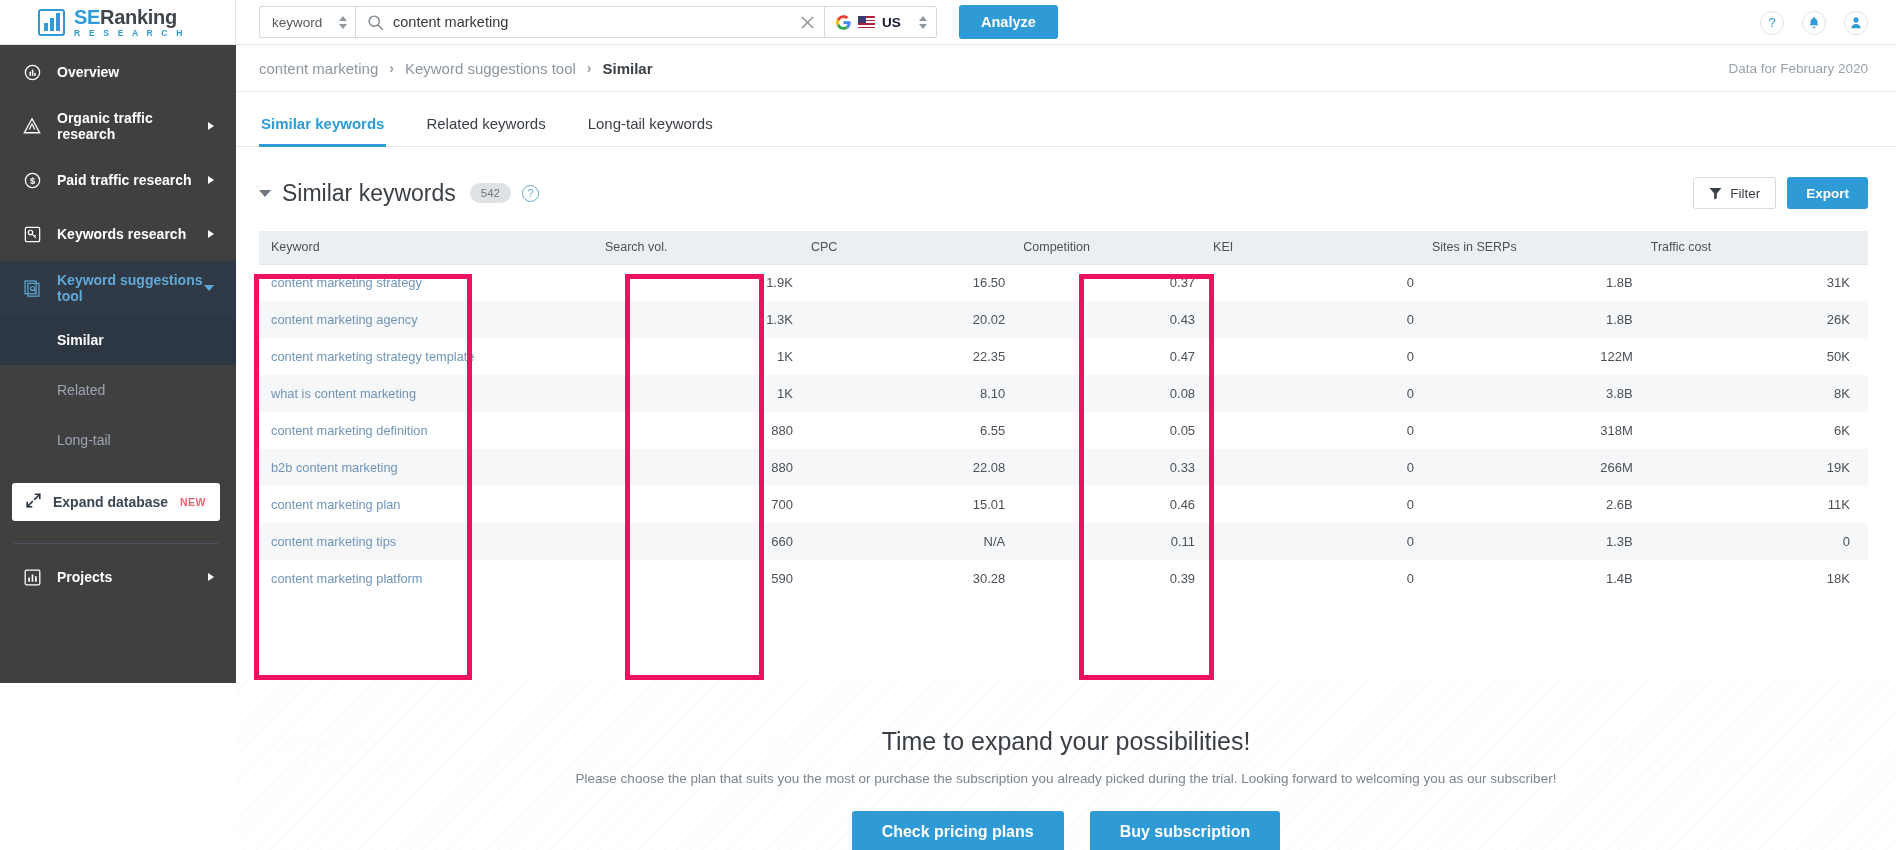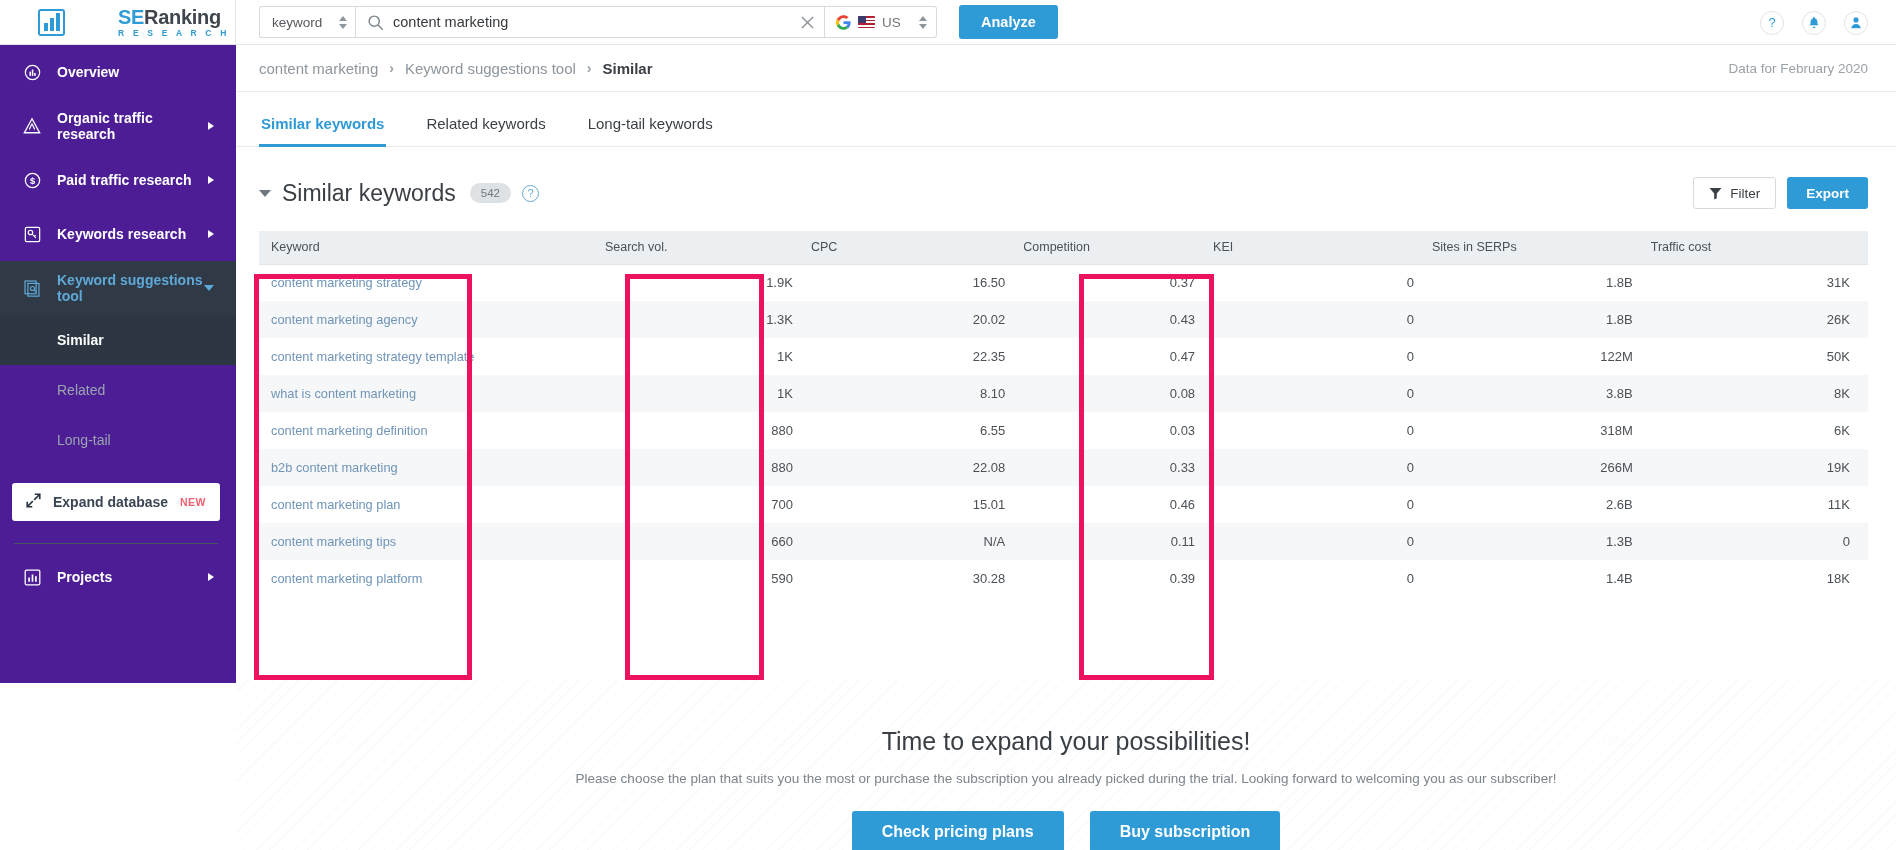--- a/index.html
+++ b/index.html
@@ -12,21 +12,21 @@
   .app { position: relative; width: 1896px; height: 850px; }
 
   
   .topbar {
     position: absolute; top: 0; left: 0; width: 1896px; height: 45px;
     background: #fff; border-bottom: 1px solid #e3e7ea;
     display: flex; align-items: center;
   }
   .logo-wrap {
     width: 236px; height: 45px; display: flex; align-items: center;
-    padding-left: 38px; border-right: 1px solid #e3e7ea; gap: 44px;
+    padding-left: 38px; border-right: 1px solid #e3e7ea;
   }
   .logo-mark {
     width: 27px; height: 27px; border: 2px solid #2e9ad6; border-radius: 3px;
     display: flex; align-items: flex-end; justify-content: center; gap: 2px;
     padding: 0 3px 3px 3px; flex: none;
   }
   .logo-mark i { display:block; width: 4px; background:#2e9ad6; }
   .logo-mark i:nth-child(1){ height: 8px; }
   .logo-mark i:nth-child(2){ height: 13px; }
   .logo-mark i:nth-child(3){ height: 18px; }
@@ -49,40 +49,40 @@
 
   .search-box {
     width: 470px; height: 32px; border: 1px solid #d5dadd; background:#fff;
     display:flex; align-items:center; padding: 0 10px 0 11px; gap: 9px;
   }
   .search-box .q { flex:1; border:none; outline:none; font-size:14.5px; color:#35393d; font-family:inherit; background:transparent; }
   .geo {
     height: 32px; border: 1px solid #d5dadd; border-left: none; border-radius: 0 3px 3px 0;
     background: #fff; display: flex; align-items: center; gap: 7px; padding: 0 9px 0 11px; width: 112px;
   }
-  .geo .cc { font-size: 13.5px; color: #737373; flex:1; }
+  .geo .cc { font-size: 13.5px; color: #0f172a; flex:1;font-weight:bold; }
   .flag { width: 17px; height: 12px; border-radius:1px; background:
       linear-gradient(#b22234 0 15%, #fff 15% 30%, #b22234 30% 45%, #fff 45% 60%, #b22234 60% 75%, #fff 75% 90%, #b22234 90% 100%);
       position: relative; overflow:hidden; flex:none; }
   .flag::after { content:""; position:absolute; left:0; top:0; width:8px; height:7px; background:#3c3b6e; }
   .analyze {
     margin-left: 22px; background: #2e9ad6; color:#fff; border:none; border-radius:3px;
     height: 34px; padding: 0 22px; font-size: 14.5px; font-weight: bold; cursor:pointer;
     font-family: inherit;
   }
   .top-right { position:absolute; right: 28px; top: 0; height: 45px; display:flex; align-items:center; gap: 18px; }
   .circ-ico {
     width: 24px; height: 24px; border-radius: 50%; border: 1px solid #dfe3e6;
     display:flex; align-items:center; justify-content:center; color:#2e9ad6; font-size: 13px; background:#fff;
   }
 
   
   .sidebar {
     position: absolute; top: 45px; left: 0; width: 236px; height: 638px;
-    background: #4c1d95; color: #fff; overflow: hidden;
+    background: #404040; color: #fff; overflow: hidden;
   }
   .nav-item {
     display: flex; align-items: center; height: 54px; padding: 0 22px 0 20px; cursor: pointer;
     font-size: 14px; font-weight: bold; color: #ffffff; position: relative;
   }
   .nav-item .ico { width: 24px; flex:none; display:flex; align-items:center; justify-content:center; margin-right: 13px; }
   .nav-item .txt { flex:1; }
   .caret-r { width:0;height:0;border-top:4.5px solid transparent;border-bottom:4.5px solid transparent;border-left:6px solid #fff; }
   .caret-d { width:0;height:0;border-left:5px solid transparent;border-right:5px solid transparent;border-top:6px solid #5fa9d8; }
   .nav-item.active { background: #303a46; color: #5fa9d8; }
@@ -433,21 +433,21 @@
               <td>8.10</td>
               <td>0.08</td>
               <td>0</td>
               <td>3.8B</td>
               <td>8K</td>
             </tr>
           <tr>
               <td class="kw"><a>content marketing definition</a></td>
               <td>880</td>
               <td>6.55</td>
-              <td>0.03</td>
+              <td>0.05</td>
               <td>0</td>
               <td>318M</td>
               <td>6K</td>
             </tr>
           <tr>
               <td class="kw"><a>b2b content marketing</a></td>
               <td>880</td>
               <td>22.08</td>
               <td>0.33</td>
               <td>0</td>

